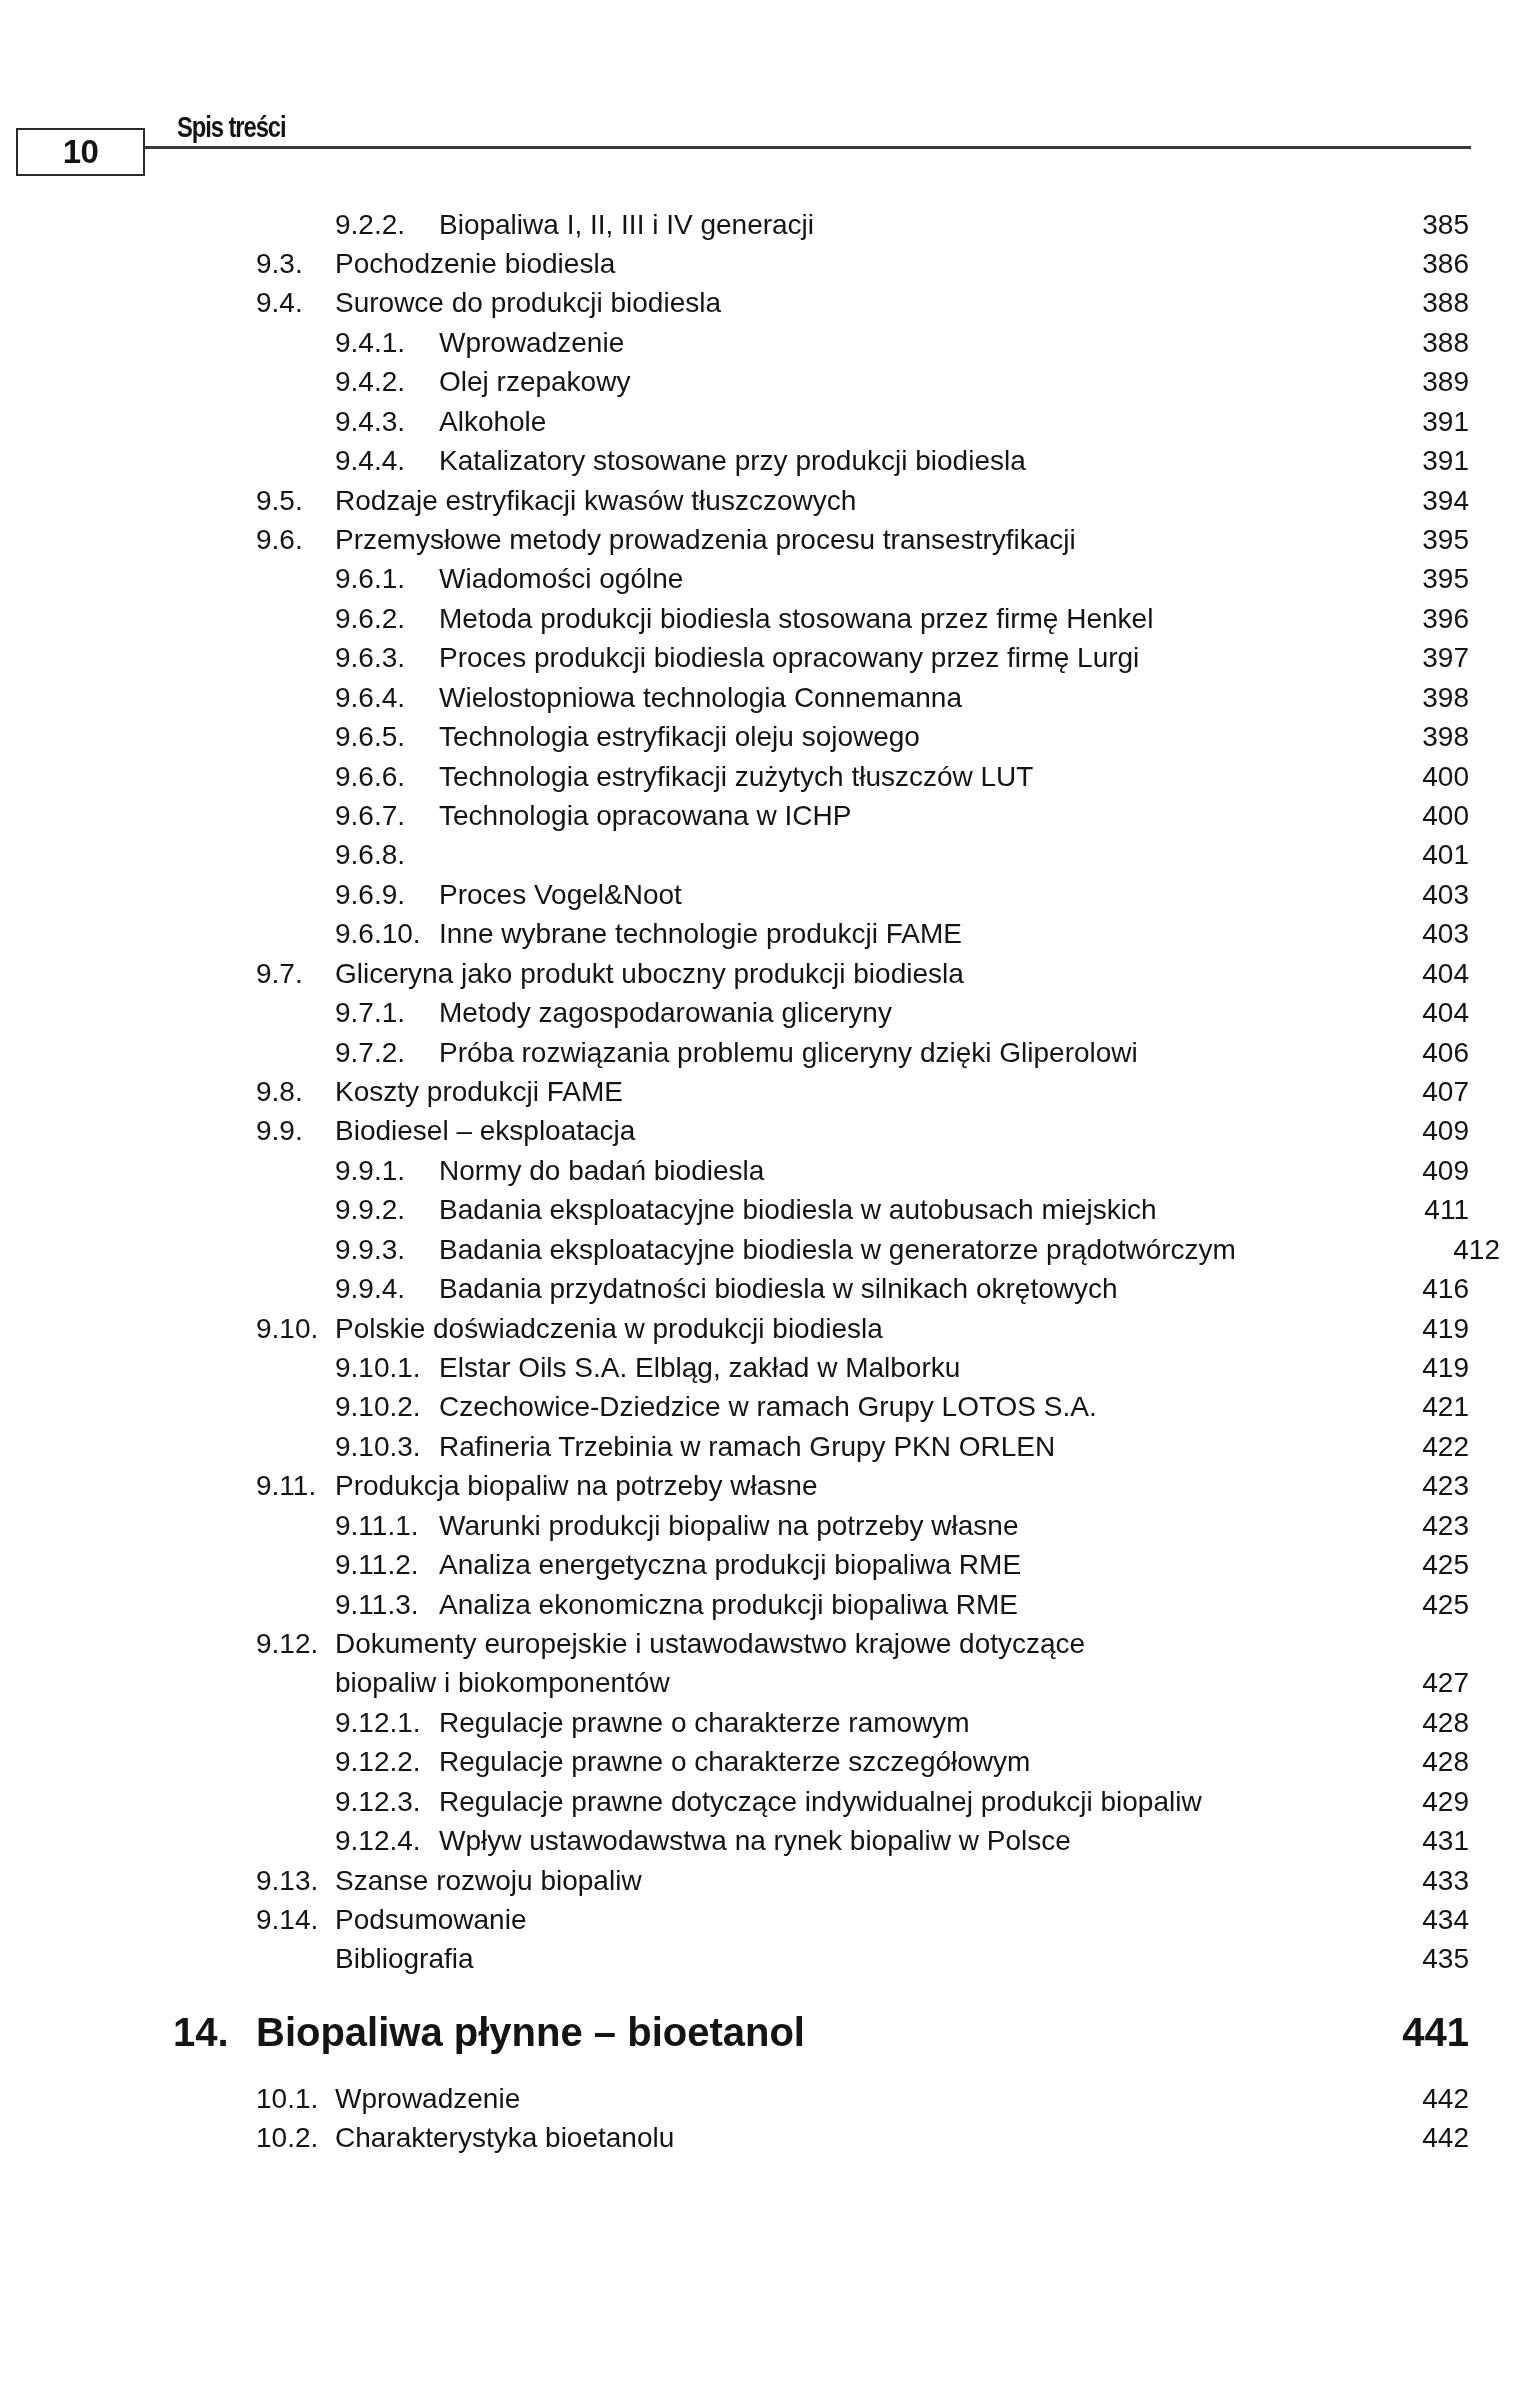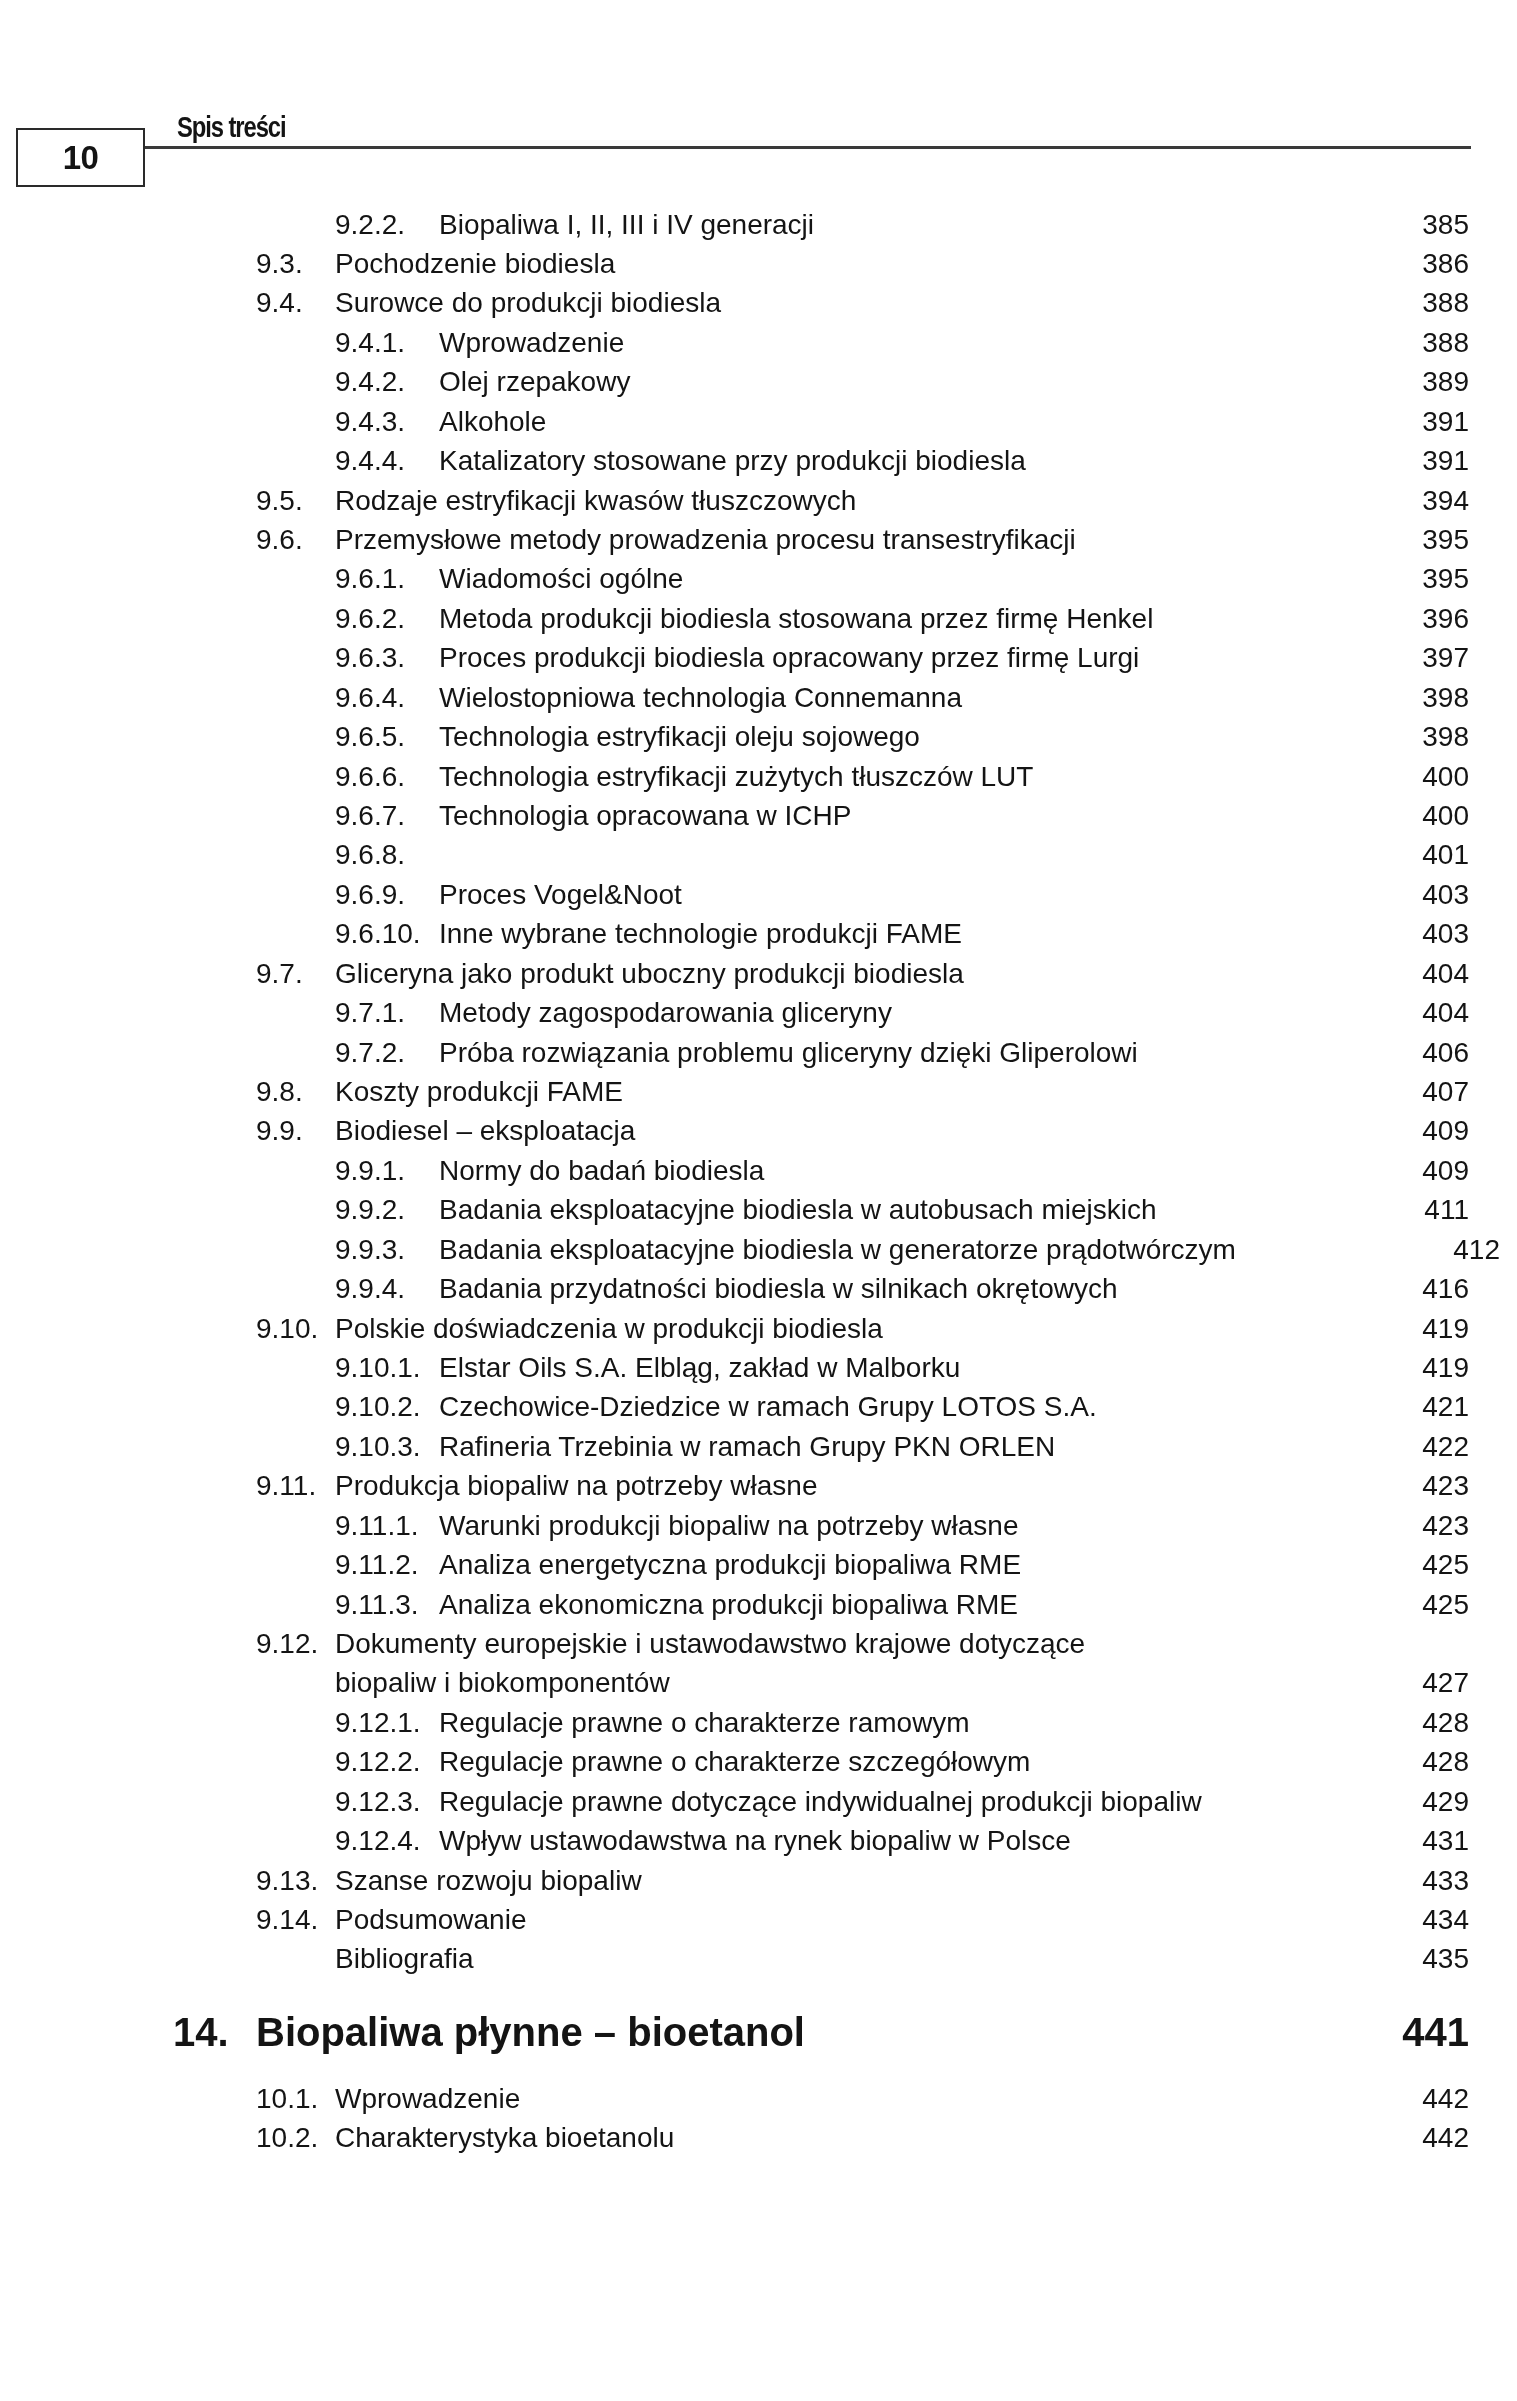--- a/index.html
+++ b/index.html
@@ -1,18 +1,18 @@
 <!DOCTYPE html>
 <html style="font-size:10.6px"><head>
 <meta charset="utf-8">
 <style>
   html, body { margin:0; padding:0; background:#fff; }
   body { width:1518px; height:2401px; position:relative; overflow:hidden;
          font-family:"Liberation Sans", "DejaVu Sans", sans-serif; color:#141414; }
-  .pagebox { position:absolute; left:16px; top:128px; width:129px; height:59px;
+  .pagebox { position:absolute; left:16px; top:128px; width:129px; height:48px;
              border:2.6px solid #2a2a2a; box-sizing:border-box;
              display:flex; align-items:center; justify-content:center;
              font-weight:bold; font-size:33px; letter-spacing:-0.7px; }
   .runhead { position:absolute; left:177px; top:111px; font-weight:bold; font-size:29px;
              letter-spacing:-1.3px; transform:scaleX(0.82); transform-origin:left top; }
   .rule { position:absolute; left:145px; top:146px; width:1326px; height:2.6px; background:#3a3a3a; }
   .toc { position:absolute; left:0; top:0; width:1518px; }
   .row { position:absolute; left:0; width:1518px; height:40px; font-size:28px; line-height:40px; }
   .row .num, .row .txt, .row .pg { position:absolute; top:0; white-space:nowrap; }
   .row .pg { right:49px; text-align:right; }

